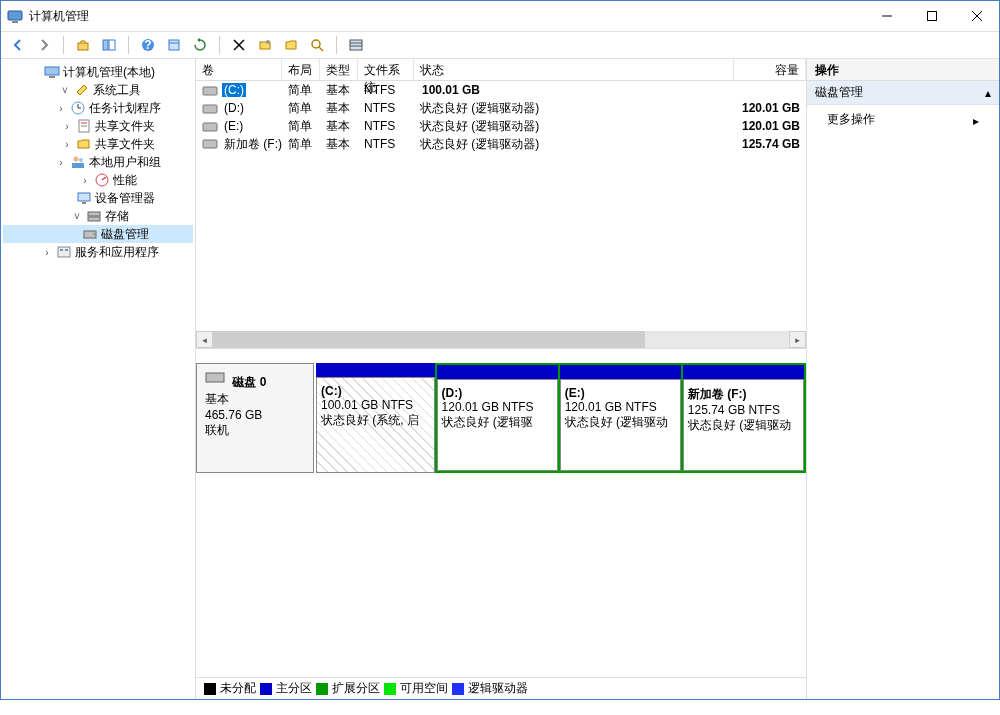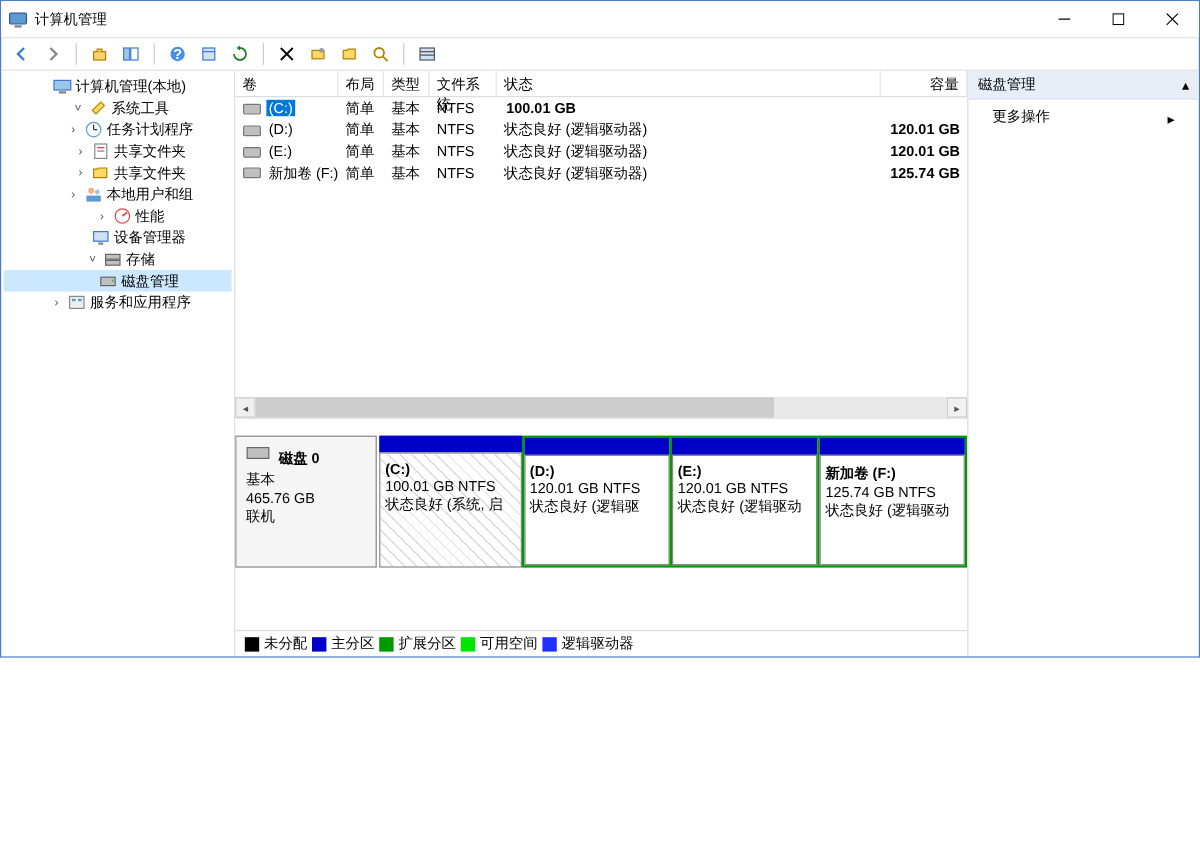--- a/index.html
+++ b/index.html
@@ -1,18 +1,18 @@
 <!DOCTYPE html>
 <html><head>
 <meta charset="utf-8">
 <style>
 * { box-sizing: border-box; margin: 0; padding: 0; font-family: "Microsoft YaHei", "Segoe UI", sans-serif; font-size: 12px; }
 body { background: #fff; width: 1000px; height: 715px; overflow: hidden; }
 
-.window { width: 1000px; height: 548px; border: 1px solid #4a7bc7; background: #fff; display: flex; flex-direction: column; }
+.window { width: 1000px; height: 700px; border: 1px solid #4a7bc7; background: #fff; display: flex; flex-direction: column; }
 
 .titlebar { height: 30px; display: flex; align-items: center; padding: 0 0 0 6px; background: #fff; }
 .titlebar-icon { width: 16px; height: 16px; margin-right: 6px; }
 .titlebar-text { flex: 1; }
 .titlebar-btns { display: flex; }
 .titlebar-btn { width: 45px; height: 30px; display: flex; align-items: center; justify-content: center; cursor: pointer; }
 
 .menubar { height: 22px; display: flex; align-items: center; padding: 0 8px; gap: 14px; }
 .menubar span { cursor: pointer; }
 
@@ -424,20 +424,21 @@
           <span>扩展分区</span>
           <span class="sw" style="background:#00e600"></span>
           <span>可用空间</span>
           <span class="sw" style="background:#2030ff"></span>
           <span>逻辑驱动器</span>
         </div>
       </div>
     </div>
 
     <div class="action-pane">
+      <div class="action-header">操作</div>
       <div class="action-section">
         <span>磁盘管理</span>
         <span>▴</span>
       </div>
       <div class="action-item">
         <span>更多操作</span>
         <span>▸</span>
       </div>
     </div>
 

